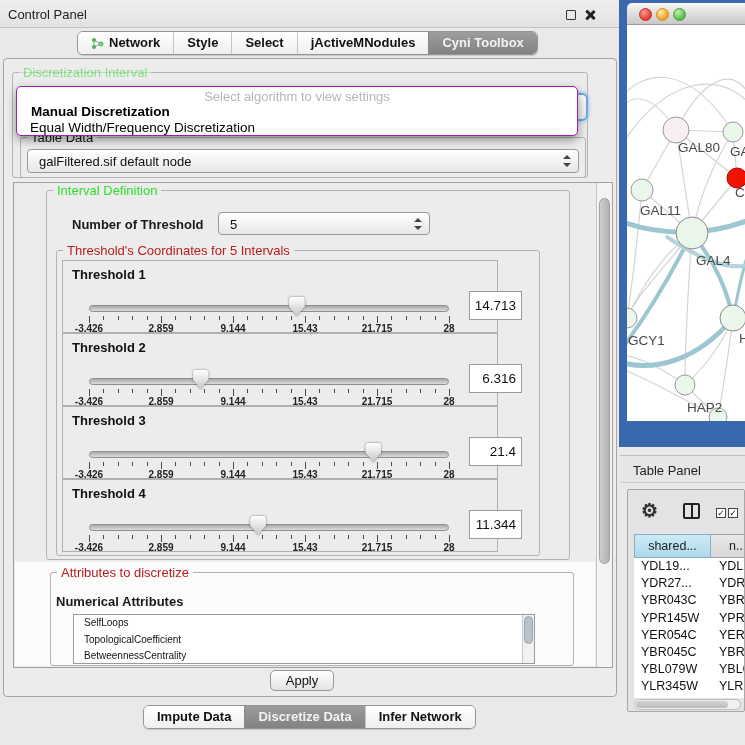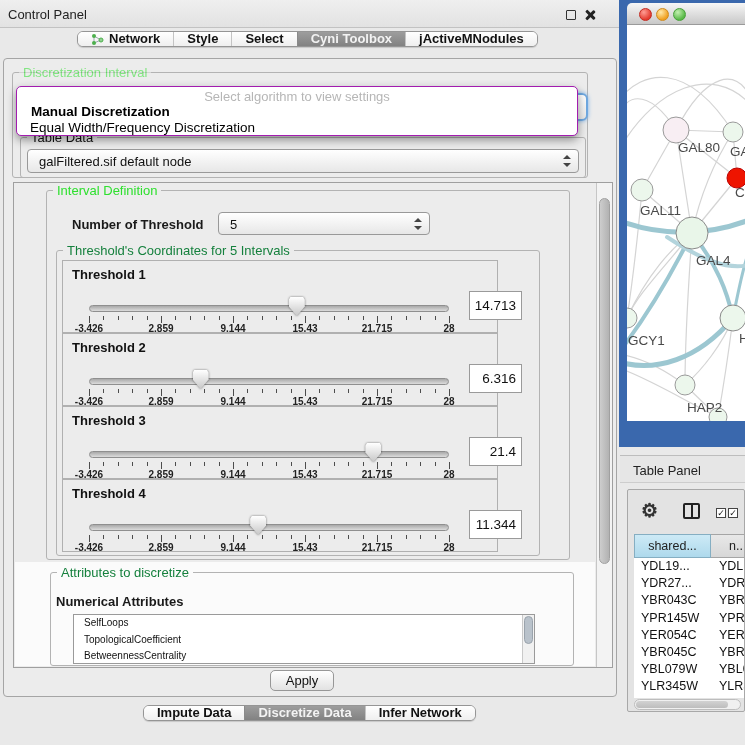--- a/index.html
+++ b/index.html
@@ -15,34 +15,34 @@
   
   .title-bar { left:0; top:0; width:620px; height:28px; background:linear-gradient(#efefef,#e2e2e2); border-bottom:1px solid #c2c2c2; }
   .title-bar .t { position:absolute; left:8px; top:7px; font-size:13px; color:#222; }
   .float-icon { position:absolute; left:566px; top:10px; width:10px; height:10px; border:1.5px solid #333; border-radius:1px; }
   .close-icon { position:absolute; left:584px; top:9px; width:12px; height:12px; }
   .close-icon:before, .close-icon:after { content:""; position:absolute; left:5px; top:0; width:2.5px; height:12px; background:#222; border-radius:1px; }
   .close-icon:before { transform:rotate(45deg); }
   .close-icon:after { transform:rotate(-45deg); }
 
   
-  .tabstrip { display:flex; height:16px; border:1px solid #959595; border-radius:6px; overflow:hidden; background:#fdfdfd; box-shadow:0 1px 1px rgba(0,0,0,.15); }
+  .tabstrip { display:flex; height:24px; border:1px solid #959595; border-radius:6px; overflow:hidden; background:#fdfdfd; box-shadow:0 1px 1px rgba(0,0,0,.15); }
   .tabstrip .tab { padding:0 13px; line-height:24px; font-size:13px; font-weight:600; color:#111; background:linear-gradient(#ffffff,#efefef); border-left:1px solid #c4c4c4; white-space:nowrap; display:flex; align-items:center; gap:5px; }
   .tabstrip .tab:first-child { border-left:none; }
   .tabstrip .tab.sel { background:linear-gradient(#9d9d9d,#828282); color:#f3f3f3; border-left-color:#8a8a8a; }
   .top-tabs { left:77px; top:31px; }
   .bottom-tabs { left:143px; top:705px; }
 
   
   .outer-panel { left:3px; top:58px; width:614px; height:639px; background:#ececec; border:1px solid #a5a5a5; border-radius:4px; }
 
   .group { position:absolute; border:1px solid #b3b3b3; border-radius:3px; }
   .group > .gtitle { position:absolute; top:-8px; left:6px; background:#ececec; padding:0 4px; font-size:13px; }
   .gtitle.green { color:#2ee02e; }
-  .gtitle.blue { color:#15803d;text-align:right; }
+  .gtitle.blue { color:#b91c1c;text-align:right; }
   .gtitle.plain { color:#111; }
 
   .disc-group { left:12px; top:72px; width:576px; height:106px; }
   .disc-group > .gtitle { opacity:.55; }
   .tabledata-group { left:20px; top:137px; width:566px; height:41px; }
 
   
   .combo { position:absolute; background:linear-gradient(#ffffff,#e7e7e7); border:1px solid #999; border-radius:4px; }
   .combo .cval { position:absolute; left:11px; top:50%; transform:translateY(-50%); font-size:13px; color:#111; white-space:nowrap; }
   .stepper { position:absolute; right:7px; top:50%; transform:translateY(-50%); width:8px; height:12px; }
@@ -146,25 +146,25 @@
           <circle cx="10" cy="7" r="2" fill="#8fd08f" stroke="#4db04d"></circle>
       </svg>
       <span>Network</span>
     </div>
     <div class="tab">
         <span>Style</span>
       </div>
     <div class="tab">
         <span>Select</span>
       </div>
+    <div class="tab">
+        <span>jActiveMNodules</span>
+      </div>
     <div class="tab sel">
         <span>Cyni Toolbox</span>
-      </div>
-    <div class="tab">
-        <span>jActiveMNodules</span>
       </div>
   </div>
 
   <div class="abs outer-panel"></div>
 
   <div class="group disc-group">
     <span class="gtitle green">Discretization Interval</span>
   </div>
   <div class="abs combo algo-combo-fragment"></div>
 

